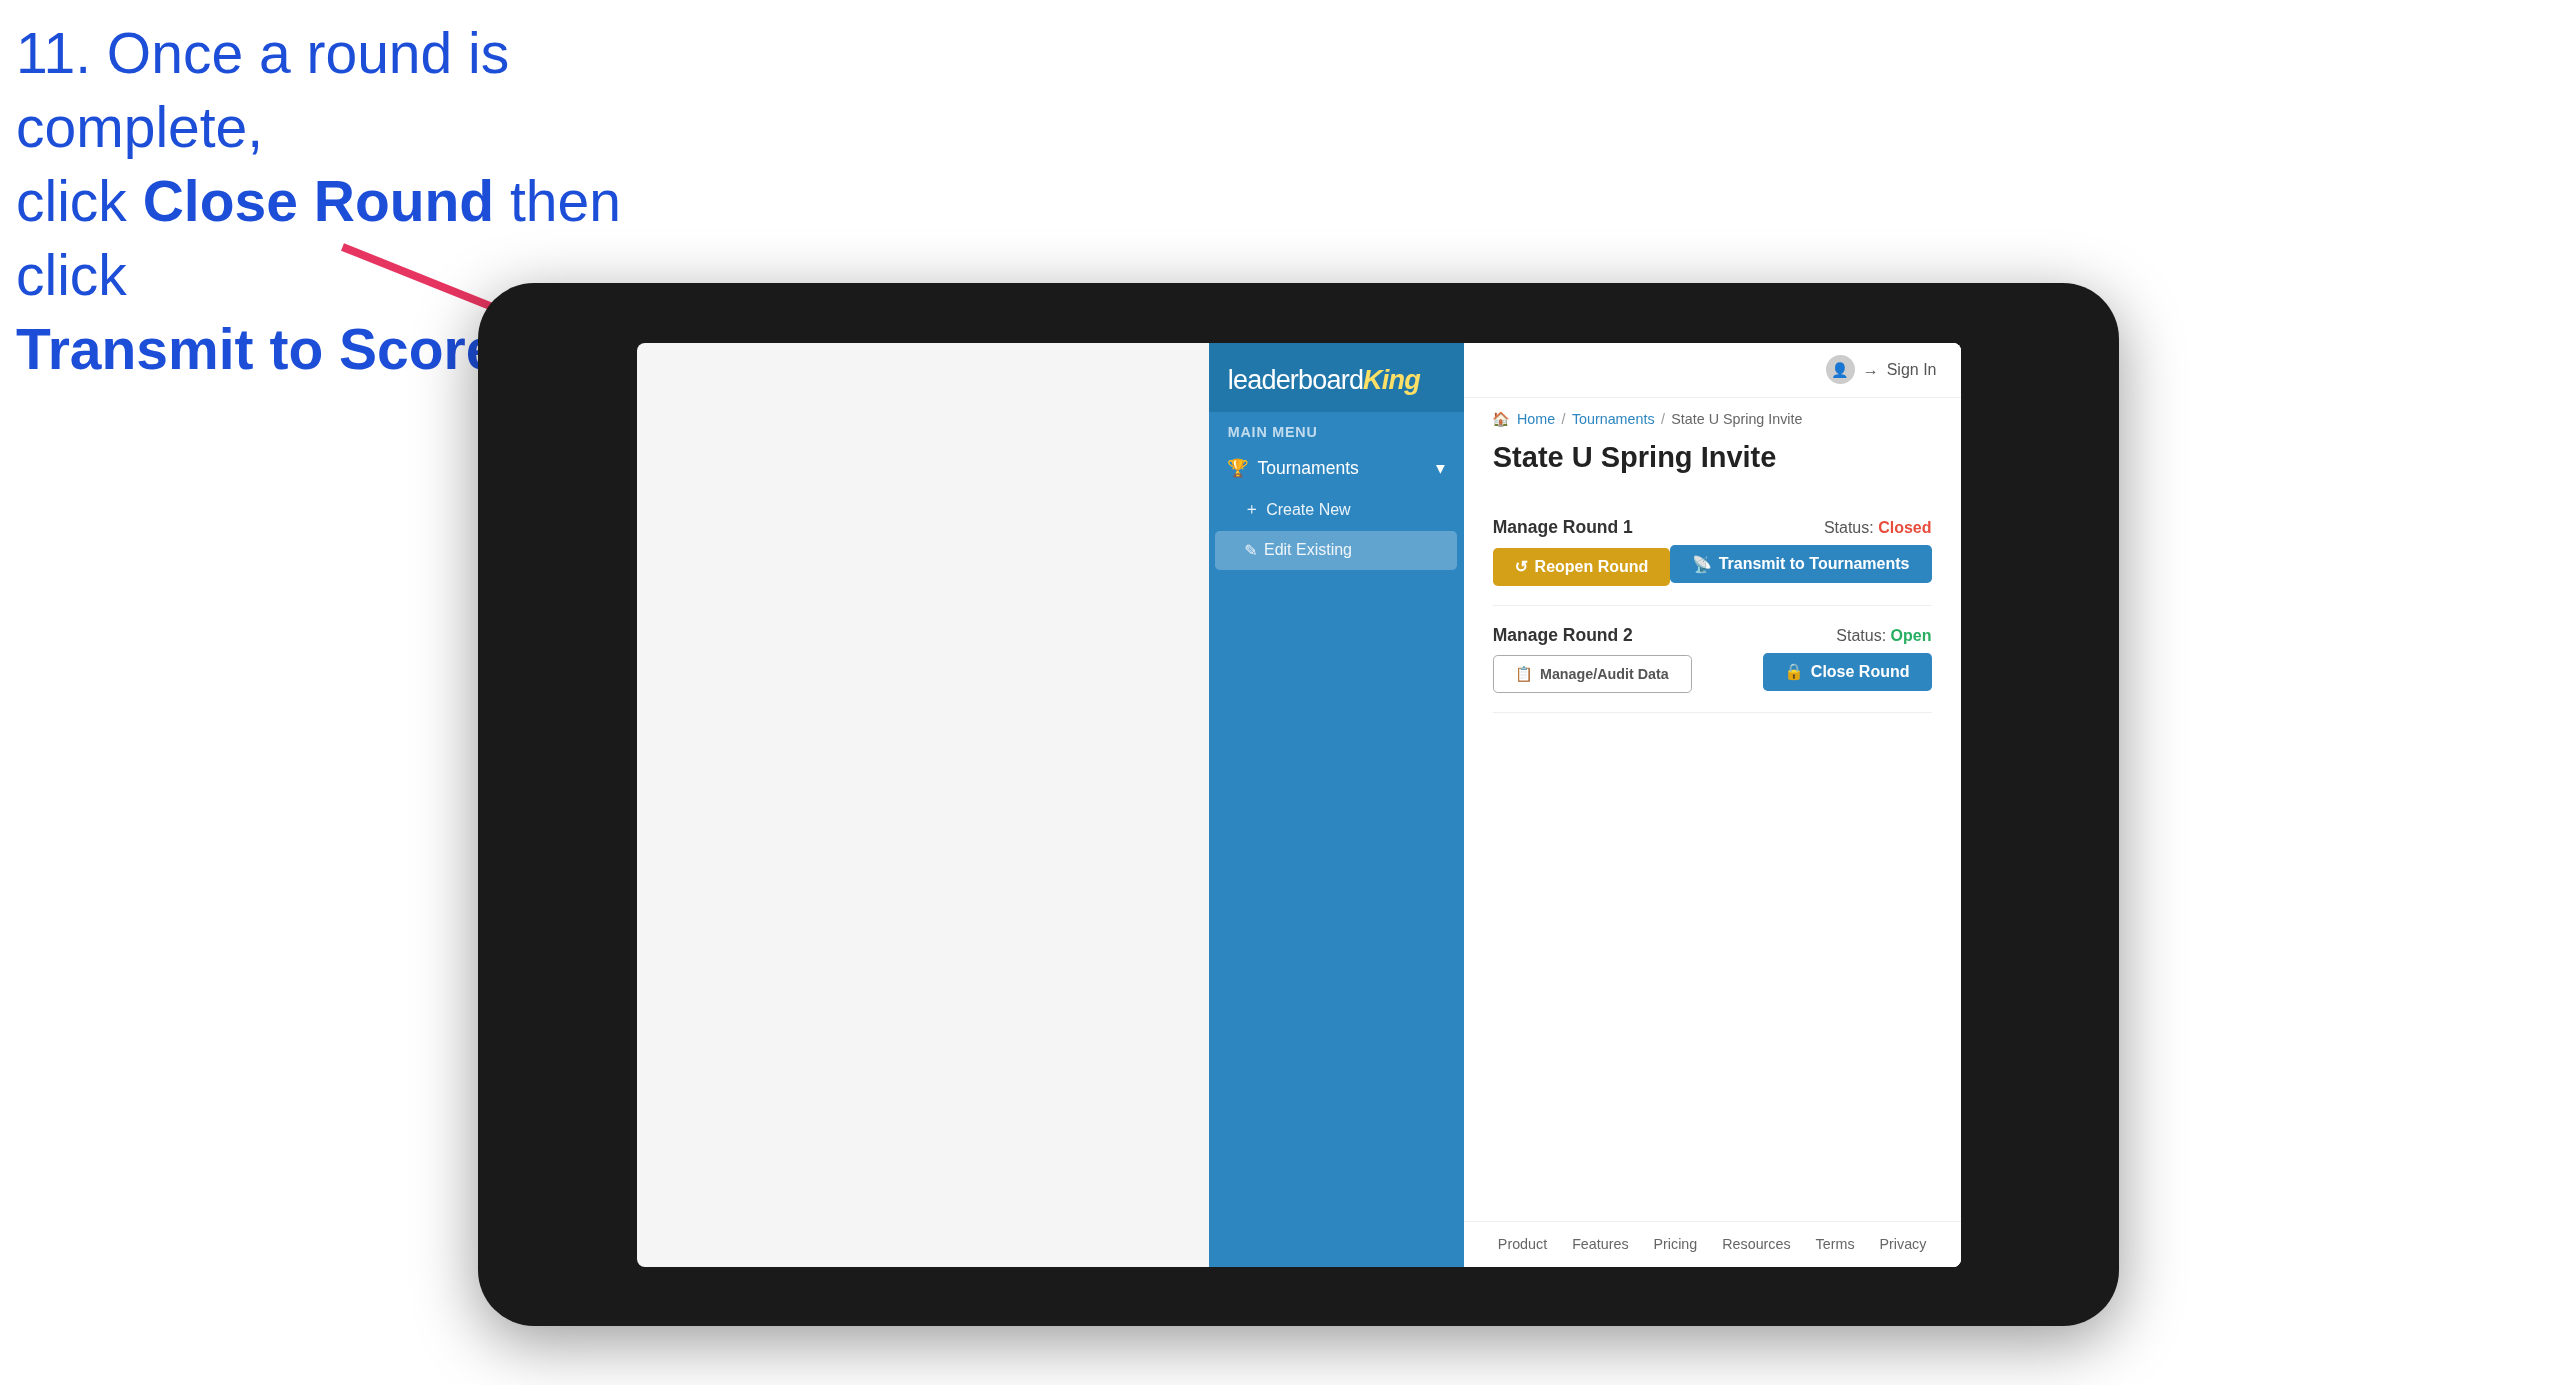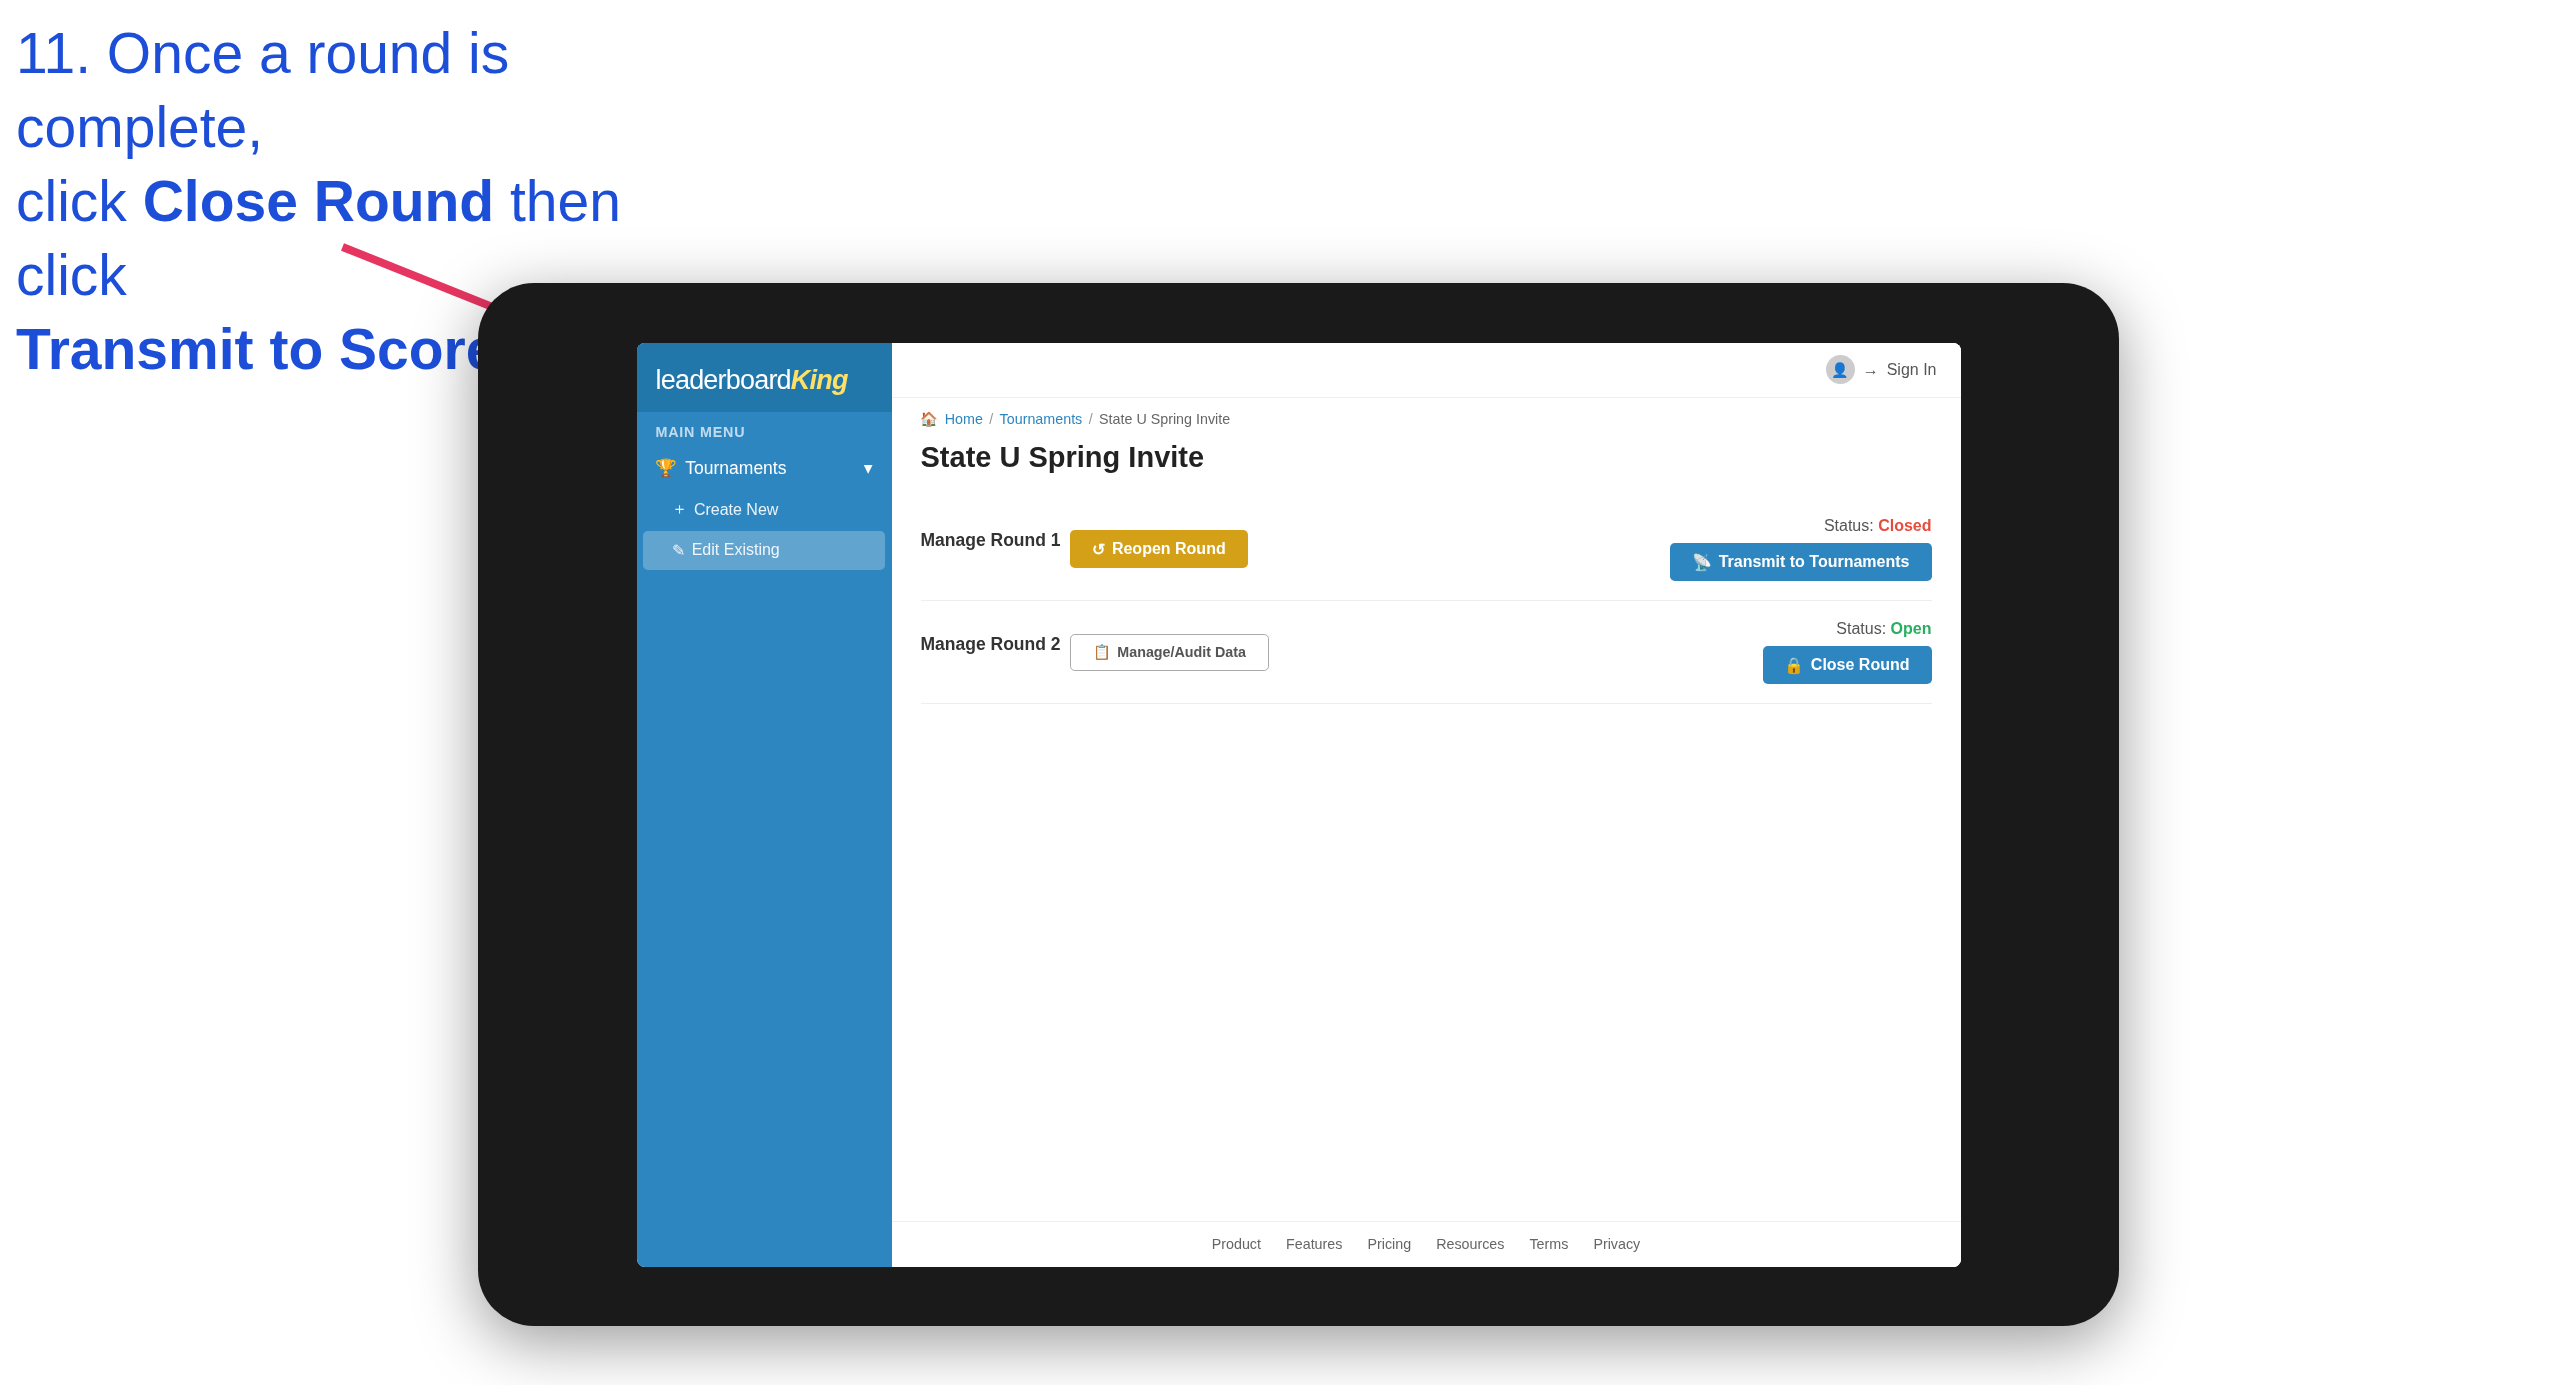--- a/index.html
+++ b/index.html
@@ -52,20 +52,21 @@
     }
 
     .tablet-screen {
       width: 1324px;
       height: 924px;
       background: #f5f5f5;
       border-radius: 8px;
       overflow: hidden;
       display: flex;
       flex-direction: column;
+      align-items: flex-end;
     }
 
     
     .app-layout {
       display: flex;
       flex: 1;
       height: 100%;
     }
 
     
@@ -207,21 +208,21 @@
       padding: 19px 0;
       border-bottom: 0.8px solid #eee;
     }
 
     .round-label {
       font-size: 17.5px;
       font-weight: 600;
       color: #333;
     }
 
-    .round-left { display: flex; flex-direction: row; gap: 9.6px; }
+    .round-left { display: flex; flex-direction: column; gap: 9.6px; }
     .round-right {
       display: flex;
       flex-direction: column;
       align-items: flex-end;
       gap: 8px;
     }
 
     .status-text {
       font-size: 16px;
       color: #555;

